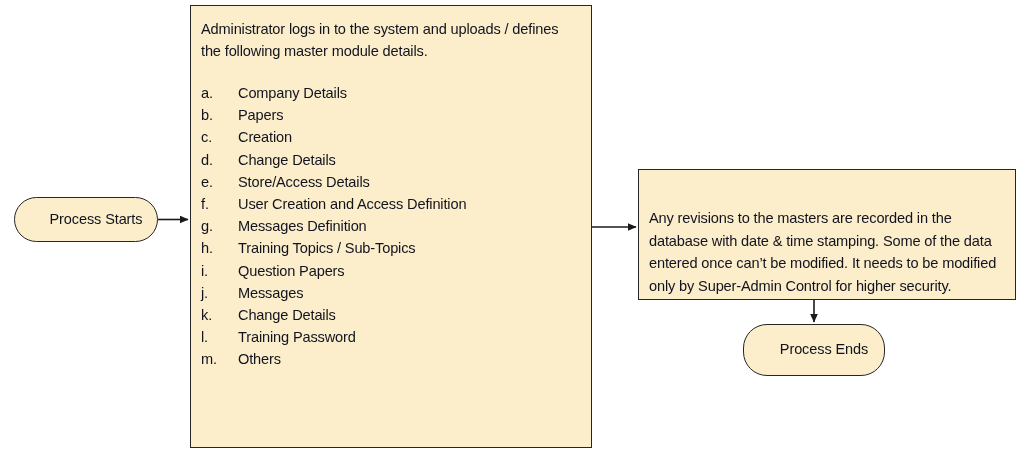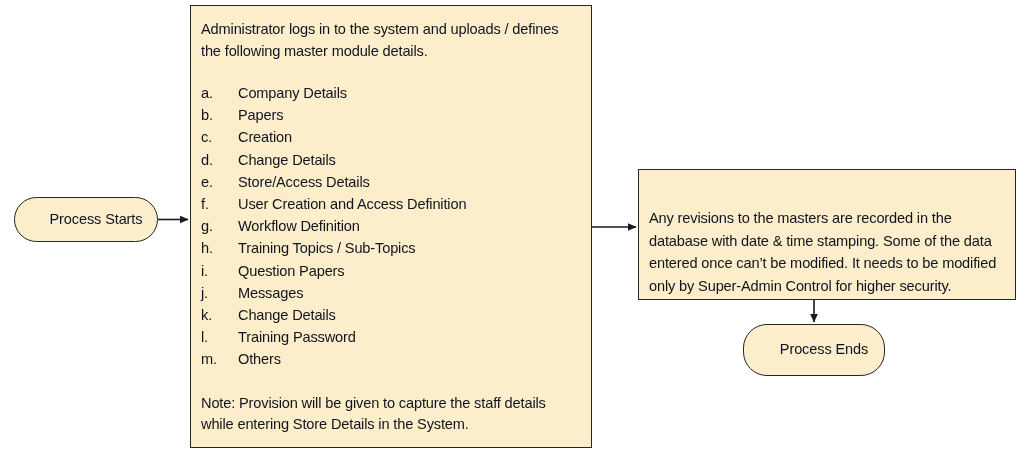--- a/index.html
+++ b/index.html
@@ -165,21 +165,21 @@
       <li>
         <span class="marker">e.</span>
         <span class="item-text">Store/Access Details</span>
       </li>
       <li>
         <span class="marker">f.</span>
         <span class="item-text">User Creation and Access Definition</span>
       </li>
       <li>
         <span class="marker">g.</span>
-        <span class="item-text">Workflow Definition</span>
+        <span class="item-text">Messages Definition</span>
       </li>
       <li>
         <span class="marker">h.</span>
         <span class="item-text">Training Topics / Sub-Topics</span>
       </li>
       <li>
         <span class="marker">i.</span>
         <span class="item-text">Question Papers</span>
       </li>
       <li>
@@ -195,21 +195,20 @@
         <span class="item-text">Training Password</span>
       </li>
       <li>
         <span class="marker">m.</span>
         <span class="item-text">Others</span>
       </li>
     </ul>
 
     <div class="gap-after-list"></div>
 
-    <div class="para">Note: Provision will be given to capture the staff details while entering Store Details in the System.</div>
   </div>
 
   <div class="node" id="node-revisions">
     <div class="para">Any revisions to the masters are recorded in the database with date &amp; time stamping. Some of the data entered once can’t be modified. It needs to be modified only by Super-Admin Control for higher security.</div>
   </div>
 
   <div class="node terminator" id="node-process-ends">
     <span class="term-label">Process Ends</span>
   </div>
 

